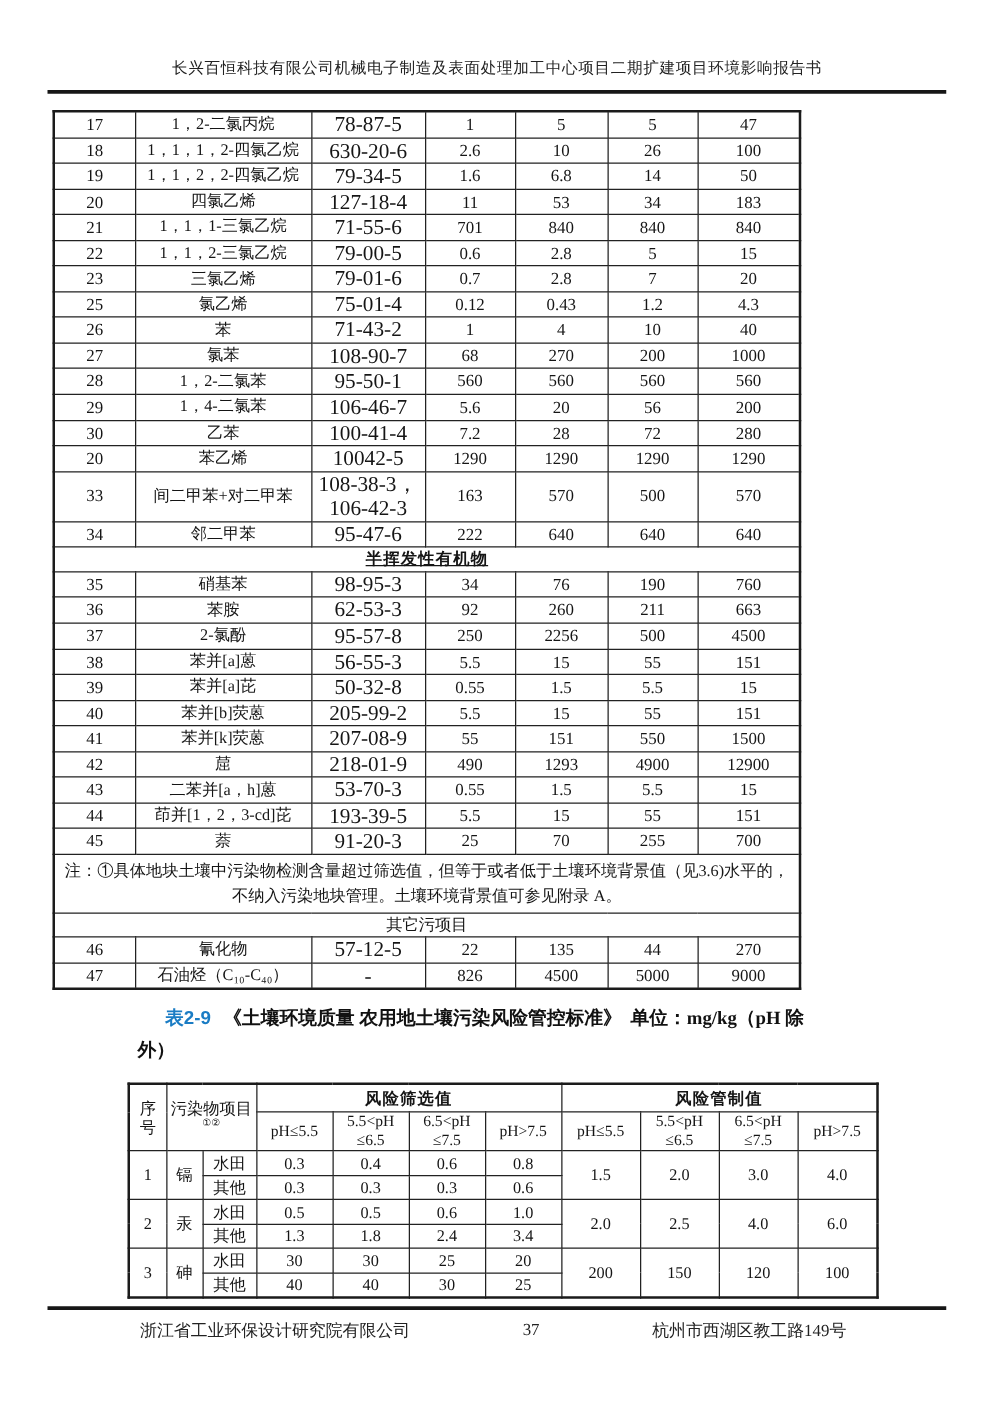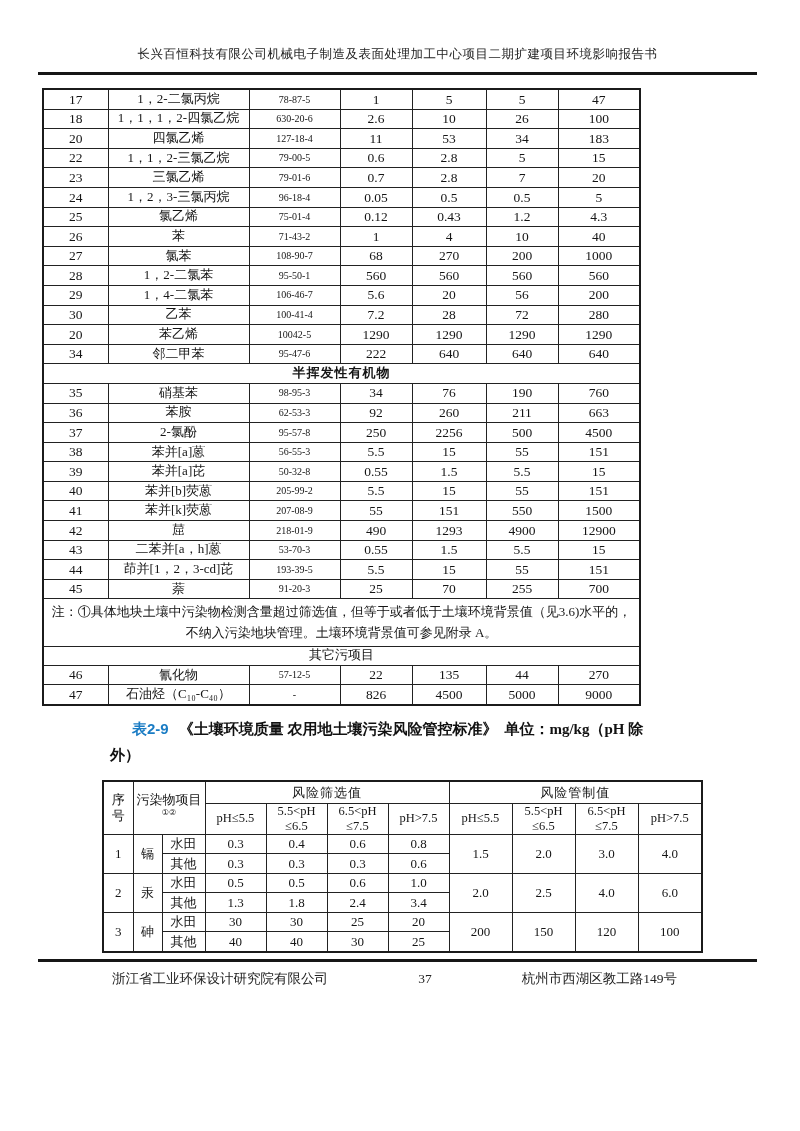--- a/index.html
+++ b/index.html
@@ -9,43 +9,43 @@
     color:#151515;
     -webkit-font-smoothing:antialiased;
   }
   .page{width:795px;height:1131px;overflow:hidden;position:relative;}
   .doc-header{padding-top:46px;text-align:center;font-size:12.5px;letter-spacing:.5px;color:#222;}
   .header-rule{height:3px;background:#161616;margin:9px 38px 0 38px;}
   
   table{border-collapse:collapse;table-layout:fixed;}
   .t1{margin:13px 0 0 42px;width:597px;font-size:13px;}
   .t1 td{border:1px solid #222;text-align:center;padding:0 2px;height:18.6px;line-height:1.15;overflow:hidden;}
-  .t1 td.cas{white-space:pre-line;font-size:10px;}
+  .t1 td.cas{white-space:pre-line;font-size:17px;}
   .t1 td.num{font-size:13.5px;}
-  .t1 td.section{font-weight:bold;letter-spacing:1px;}
+  .t1 td.section{font-weight:bold;letter-spacing:1px;text-decoration:underline;}
   .t1 td.note{text-align:center;padding:3px 5px;line-height:1.55;font-size:13px;height:auto;}
   .t1 td.leftrow{text-align:center;padding:1px 5px;height:16px;}
   .t1{border:2px solid #1b1b1b;}
   
   .caption{margin:10px 0 0 84px;font-size:15px;font-weight:bold;color:#111;line-height:26px;width:640px;}
   .caption .tab-label{color:#1a7cc4;margin-right:10px;font-family:"Liberation Sans","DejaVu Sans",sans-serif;margin-left:48px;}
   .caption .unit{margin-left:7px;}
   .caption .line2{margin-left:26px;}
   
   .t2{margin:12px 0 0 102px;width:600px;font-size:13px;border:2px solid #1b1b1b;}
   .t2 th,.t2 td{border:1px solid #222;text-align:center;padding:0 1px;line-height:1.2;font-weight:normal;}
   .t2 thead th{font-size:13px;}
   .t2 th.ph{white-space:pre-line;font-size:12.5px;height:30px;}
-  .t2 th.group{height:21px;font-weight:normal;letter-spacing:1px;}
+  .t2 th.group{height:21px;font-weight:bold;letter-spacing:1px;}
   .t2 th.corner{font-weight:normal;}
   .t2 td{height:18.5px;font-size:13px;}
   .t2 sup{font-size:8px;}
   
   .footer-rule{height:3px;background:#161616;margin:6px 38px 0 38px;}
-  .doc-footer{display:flex;justify-content:space-between;align-items:center;margin:8px 118px 0 112px;font-size:13.5px;color:#222;}
+  .doc-footer{display:flex;justify-content:space-between;align-items:flex-start;margin:8px 118px 0 112px;font-size:13.5px;color:#222;}
 </style>
 </head>
 <body>
 
 <div class="page">
 
   <div class="doc-header">长兴百恒科技有限公司机械电子制造及表面处理加工中心项目二期扩建项目环境影响报告书</div>
   <div class="header-rule"></div>
 
   <table class="t1">
@@ -71,56 +71,65 @@
         <tr>
           <td class="num">18</td>
           <td>1，1，1，2-四氯乙烷</td>
           <td class="cas">630-20-6</td>
           <td class="num">2.6</td>
           <td class="num">10</td>
           <td class="num">26</td>
           <td class="num">100</td>
         </tr>
         <tr>
+          <td class="num">19</td>
+          <td>1，1，2，2-四氯乙烷</td>
+          <td class="cas">79-34-5</td>
+          <td class="num">1.6</td>
+          <td class="num">6.8</td>
+          <td class="num">14</td>
+          <td class="num">50</td>
+        </tr>
+        <tr>
           <td class="num">20</td>
           <td>四氯乙烯</td>
           <td class="cas">127-18-4</td>
           <td class="num">11</td>
           <td class="num">53</td>
           <td class="num">34</td>
           <td class="num">183</td>
         </tr>
         <tr>
+          <td class="num">21</td>
+          <td>1，1，1-三氯乙烷</td>
+          <td class="cas">71-55-6</td>
+          <td class="num">701</td>
+          <td class="num">840</td>
+          <td class="num">840</td>
+          <td class="num">840</td>
+        </tr>
+        <tr>
           <td class="num">22</td>
           <td>1，1，2-三氯乙烷</td>
           <td class="cas">79-00-5</td>
           <td class="num">0.6</td>
           <td class="num">2.8</td>
           <td class="num">5</td>
           <td class="num">15</td>
         </tr>
         <tr>
           <td class="num">23</td>
           <td>三氯乙烯</td>
           <td class="cas">79-01-6</td>
           <td class="num">0.7</td>
           <td class="num">2.8</td>
           <td class="num">7</td>
           <td class="num">20</td>
         </tr>
         <tr>
-          <td class="num">24</td>
-          <td>1，2，3-三氯丙烷</td>
-          <td class="cas">96-18-4</td>
-          <td class="num">0.05</td>
-          <td class="num">0.5</td>
-          <td class="num">0.5</td>
-          <td class="num">5</td>
-        </tr>
-        <tr>
           <td class="num">25</td>
           <td>氯乙烯</td>
           <td class="cas">75-01-4</td>
           <td class="num">0.12</td>
           <td class="num">0.43</td>
           <td class="num">1.2</td>
           <td class="num">4.3</td>
         </tr>
         <tr>
           <td class="num">26</td>
@@ -168,20 +177,30 @@
           <td class="num">280</td>
         </tr>
         <tr>
           <td class="num">20</td>
           <td>苯乙烯</td>
           <td class="cas">10042-5</td>
           <td class="num">1290</td>
           <td class="num">1290</td>
           <td class="num">1290</td>
           <td class="num">1290</td>
+        </tr>
+        <tr>
+          <td class="num">33</td>
+          <td>间二甲苯+对二甲苯</td>
+          <td class="cas">108-38-3，
+106-42-3</td>
+          <td class="num">163</td>
+          <td class="num">570</td>
+          <td class="num">500</td>
+          <td class="num">570</td>
         </tr>
         <tr>
           <td class="num">34</td>
           <td>邻二甲苯</td>
           <td class="cas">95-47-6</td>
           <td class="num">222</td>
           <td class="num">640</td>
           <td class="num">640</td>
           <td class="num">640</td>
         </tr>

